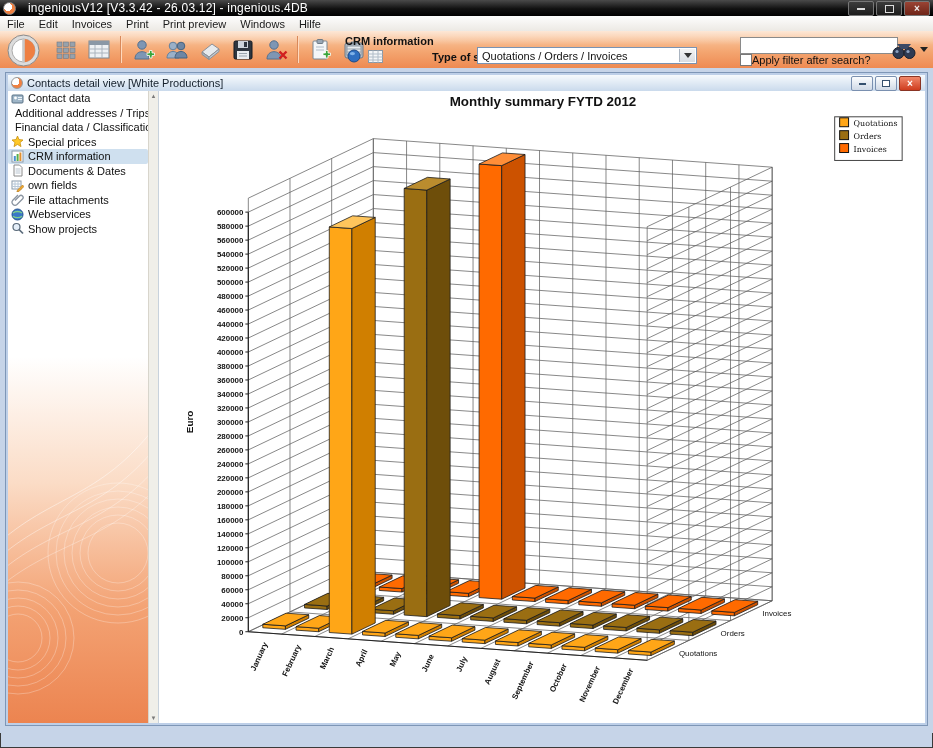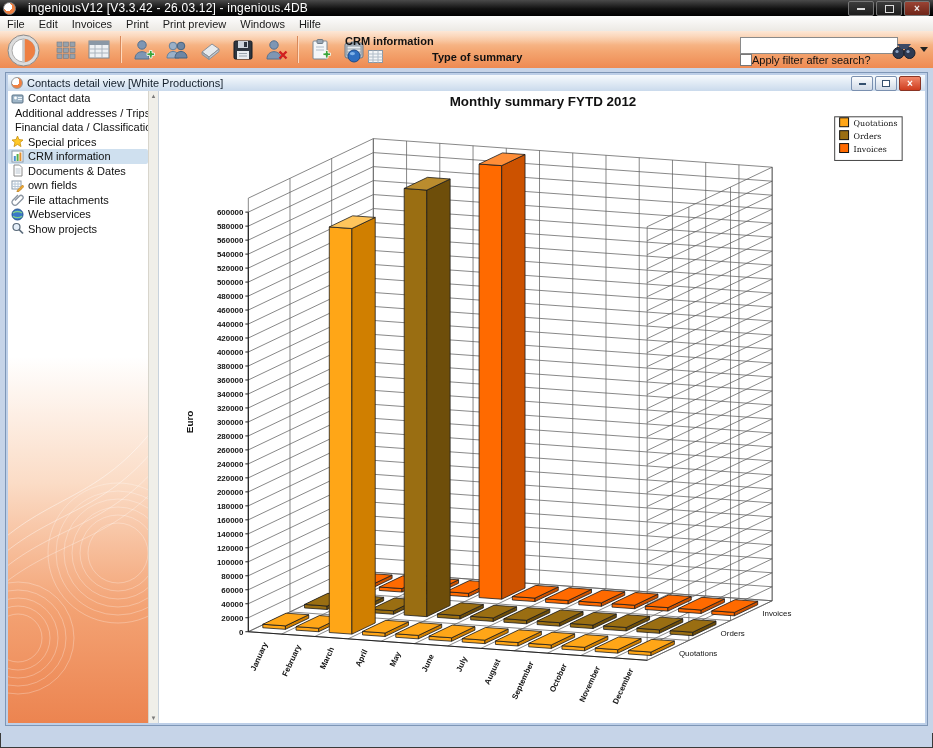--- a/index.html
+++ b/index.html
@@ -201,20 +201,26 @@
         <ellipse cx="5.4" cy="4.6" rx="2.6" ry="1.6" fill="#7fb2e8"></ellipse>
       </svg>
     </div>
     <div class="toolbtn" style="left:366px;top:17px;width:18px;height:16px;">
       <svg width="15" height="13" viewBox="0 0 15 13">
         <rect x="0.5" y="0.5" width="14" height="12" fill="#f4f6f8" stroke="#8a98a6"></rect>
         <path d="M0.5 4h14M0.5 7h14M0.5 10h14M5 0.5v12M10 0.5v12" stroke="#b0bcc8" fill="none"></path>
       </svg>
     </div>
     <div class="toollabel" style="left:432px;top:20px;">Type of summary</div>
+    <div class="select" style="left:477px;top:16px;width:220px;">
+      <span>Quotations / Orders / Invoices</span>
+      <div class="arrowbox">
+          <div class="tri"></div>
+        </div>
+    </div>
     <input class="searchbox" type="text" value="" style="">
     <div class="chkrow">
       <div class="chk"></div>
       <div class="chklabel">Apply filter after search?</div>
     </div>
     <div class="toolbtn" style="left:891px;top:8px;width:26px;height:22px;">
       <svg width="26" height="20" viewBox="0 0 26 20">
         <circle cx="7.5" cy="13" r="5.5" fill="#2e3a52" stroke="#18202e"></circle>
         <circle cx="18.5" cy="13" r="5.5" fill="#2e3a52" stroke="#18202e"></circle>
         <path d="M6 4 L10 9 H16 L20 4 Z" fill="#3c4a66"></path>

